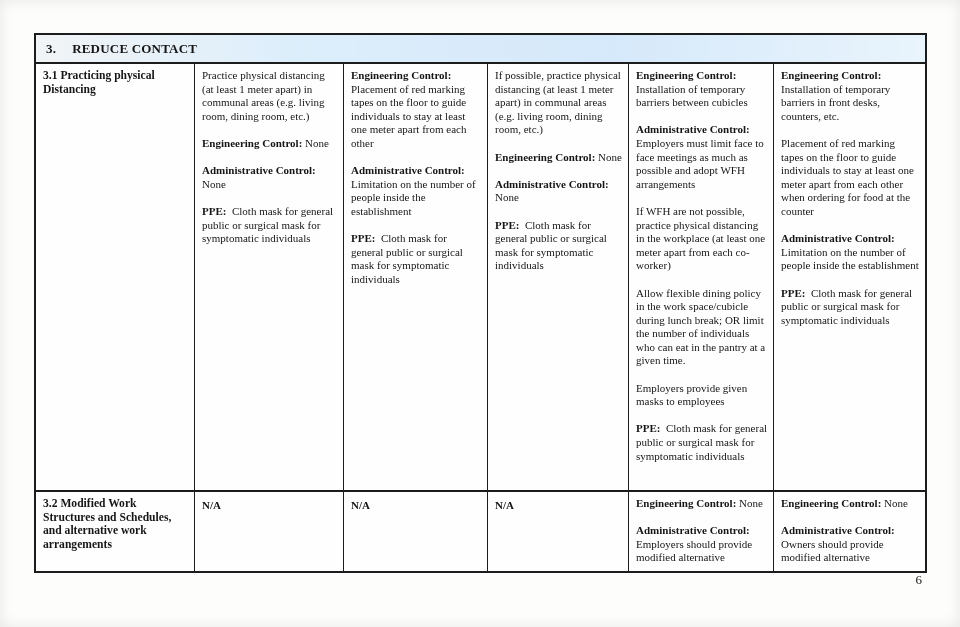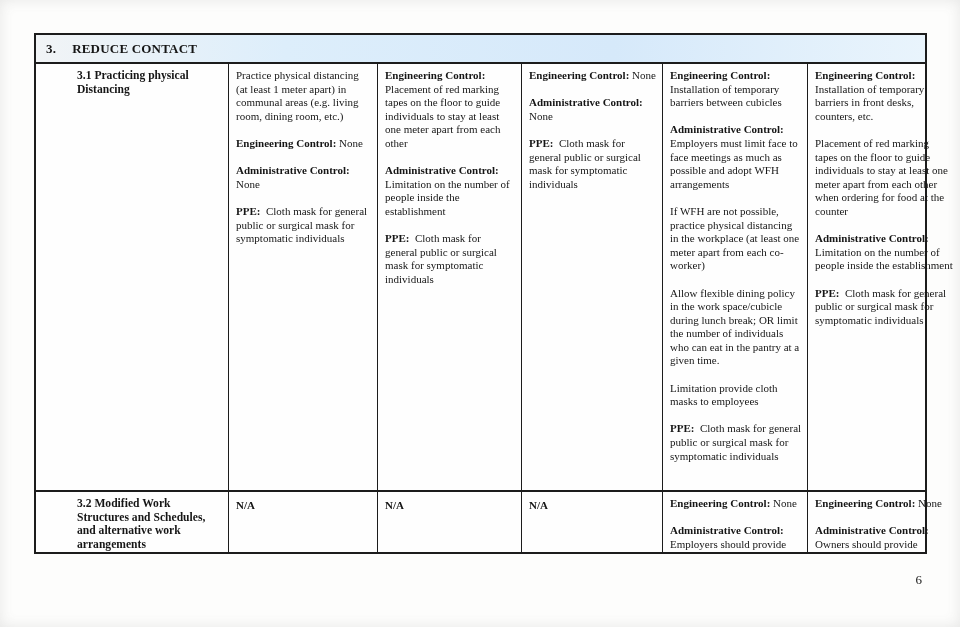--- a/index.html
+++ b/index.html
@@ -31,27 +31,26 @@
     align-items: center;
     padding-left: 10px;
     font-weight: bold;
     font-size: 13px;
     letter-spacing: 0.2px;
   }
   .sec-num { margin-right: 16px; }
   .trow {
     display: grid;
     grid-template-columns: 159px 149px 144px 141px 145px 151px;
-    padding-left: 34px;
   }
   .trow:first-child {
     height: 428px;
     border-bottom: 2px solid #1c1c1c;
   }
-  .trow:last-child { height: 60px; }
+  .trow:last-child { height: 79px; }
   .cell {
     border-right: 1.6px solid #1c1c1c;
     padding: 5px 5px 4px 7px;
     font-size: 11px;
     line-height: 13.6px;
     overflow: hidden;
   }
   .cell:last-child { border-right: none; }
   .label-cell {
     font-weight: bold;
@@ -87,30 +86,31 @@
             <p class="para"><b>Engineering Control:</b> None</p>
             <p class="para"><b>Administrative Control:</b><br>None</p>
             <p class="para"><b>PPE:</b> &nbsp;Cloth mask for general public or surgical mask for symptomatic individuals</p>
           </div>
           <div class="cell">
             <p class="para"><b>Engineering Control:</b><br>Placement of red marking tapes on the floor to guide individuals to stay at least one meter apart from each other</p>
             <p class="para"><b>Administrative Control:</b><br>Limitation on the number of people inside the establishment</p>
             <p class="para"><b>PPE:</b> &nbsp;Cloth mask for general public or surgical mask for symptomatic individuals</p>
           </div>
           <div class="cell">
+            <p class="para">If possible, practice physical distancing (at least 1 meter apart) in communal areas (e.g. living room, dining room, etc.)</p>
             <p class="para"><b>Engineering Control:</b> None</p>
             <p class="para"><b>Administrative Control:</b><br>None</p>
             <p class="para"><b>PPE:</b> &nbsp;Cloth mask for general public or surgical mask for symptomatic individuals</p>
           </div>
           <div class="cell">
             <p class="para"><b>Engineering Control:</b><br>Installation of temporary barriers between cubicles</p>
             <p class="para"><b>Administrative Control:</b><br>Employers must limit face to face meetings as much as possible and adopt WFH arrangements</p>
             <p class="para">If WFH are not possible, practice physical distancing in the workplace (at least one meter apart from each co-worker)</p>
             <p class="para">Allow flexible dining policy in the work space/cubicle during lunch break; OR limit the number of individuals who can eat in the pantry at a given time.</p>
-            <p class="para">Limitation provide cloth masks to employees</p>
+            <p class="para">Employers provide given masks to employees</p>
             <p class="para"><b>PPE:</b> &nbsp;Cloth mask for general public or surgical mask for symptomatic individuals</p>
           </div>
           <div class="cell">
             <p class="para"><b>Engineering Control:</b><br>Installation of temporary barriers in front desks, counters, etc.</p>
             <p class="para">Placement of red marking tapes on the floor to guide individuals to stay at least one meter apart from each other when ordering for food at the counter</p>
             <p class="para"><b>Administrative Control:</b><br>Limitation on the number of people inside the establishment</p>
             <p class="para"><b>PPE:</b> &nbsp;Cloth mask for general public or surgical mask for symptomatic individuals</p>
           </div>
         </div>
         <div class="trow">

